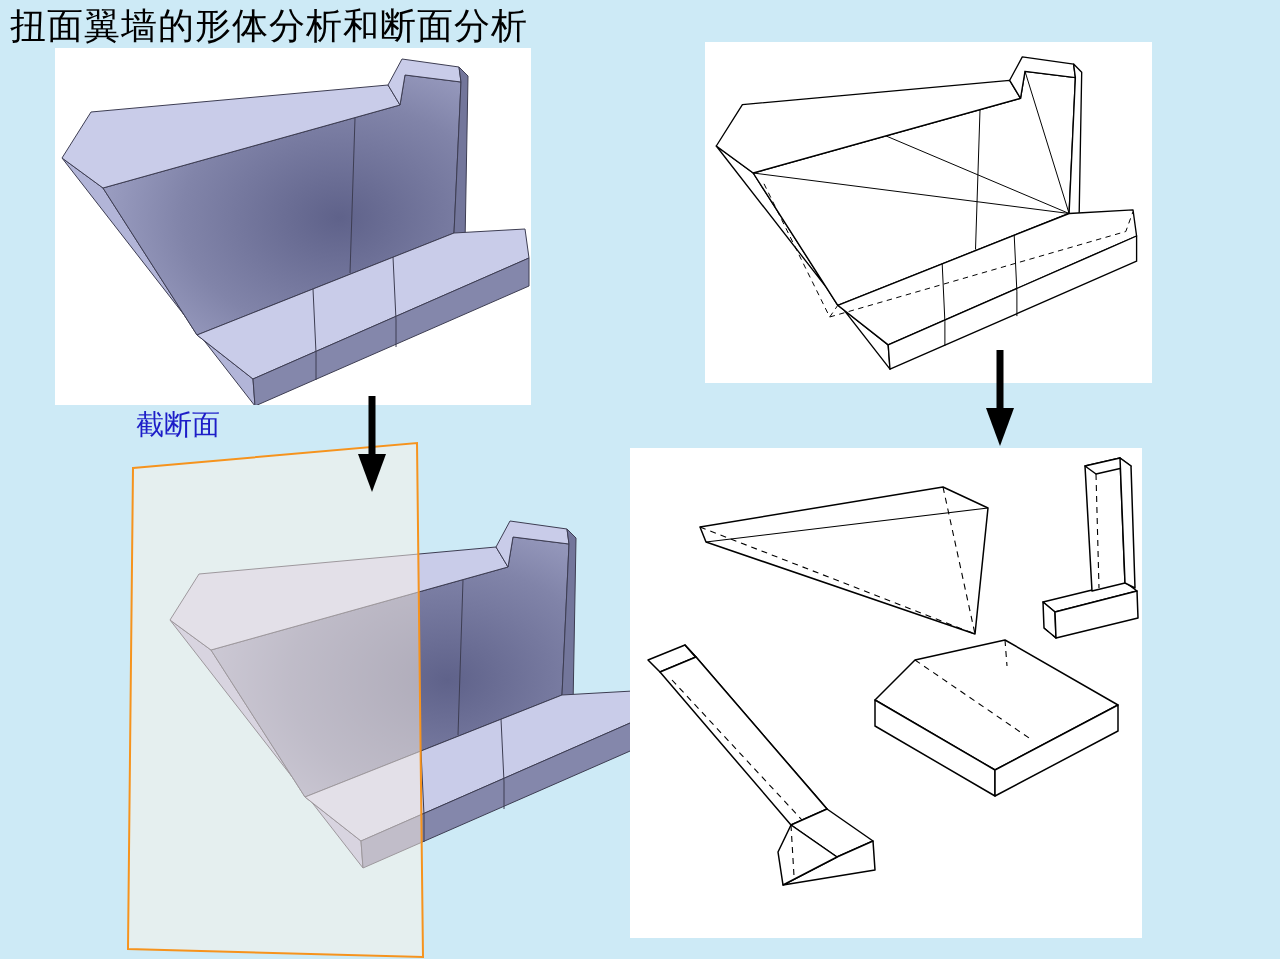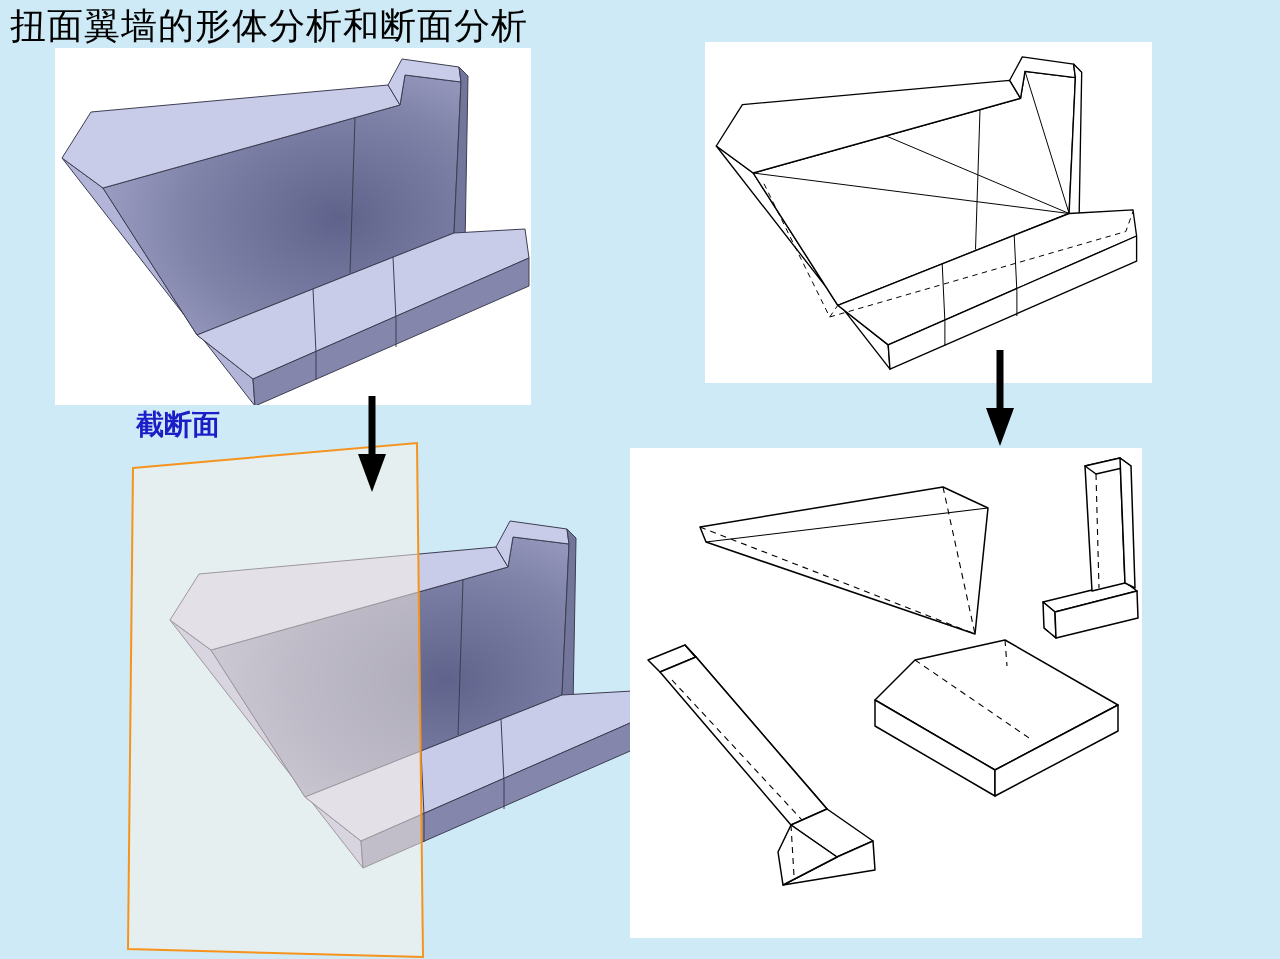--- a/index.html
+++ b/index.html
@@ -30,21 +30,21 @@
   #panel-wire   { left: 705px; top: 42px;  width: 447px; height: 341px; }
   #panel-parts  { left: 630px; top: 448px; width: 512px; height: 490px; }
 
   #fig-section { position: absolute; left: 118px; top: 425px; }
 
   .section-label {
     position: absolute;
     left: 136px;
     top: 406px;
     font-size: 28px;
-    font-weight: bold;
+    font-weight: normal;
     color: var(--label, #1d1dc8);
   }
 
   .arrow { position: absolute; }
   #arrow-1 { left: 354px; top: 396px; }
   #arrow-2 { left: 982px; top: 350px; }
 
   
   svg .f-light  { fill: var(--solid-light, #c9cce9);  stroke: var(--solid-stroke, #3d3d52); stroke-width: 1; stroke-linejoin: round; }
   svg .f-mid    { fill: var(--solid-mid, #b2b5d8);    stroke: var(--solid-stroke, #3d3d52); stroke-width: 1; stroke-linejoin: round; }

